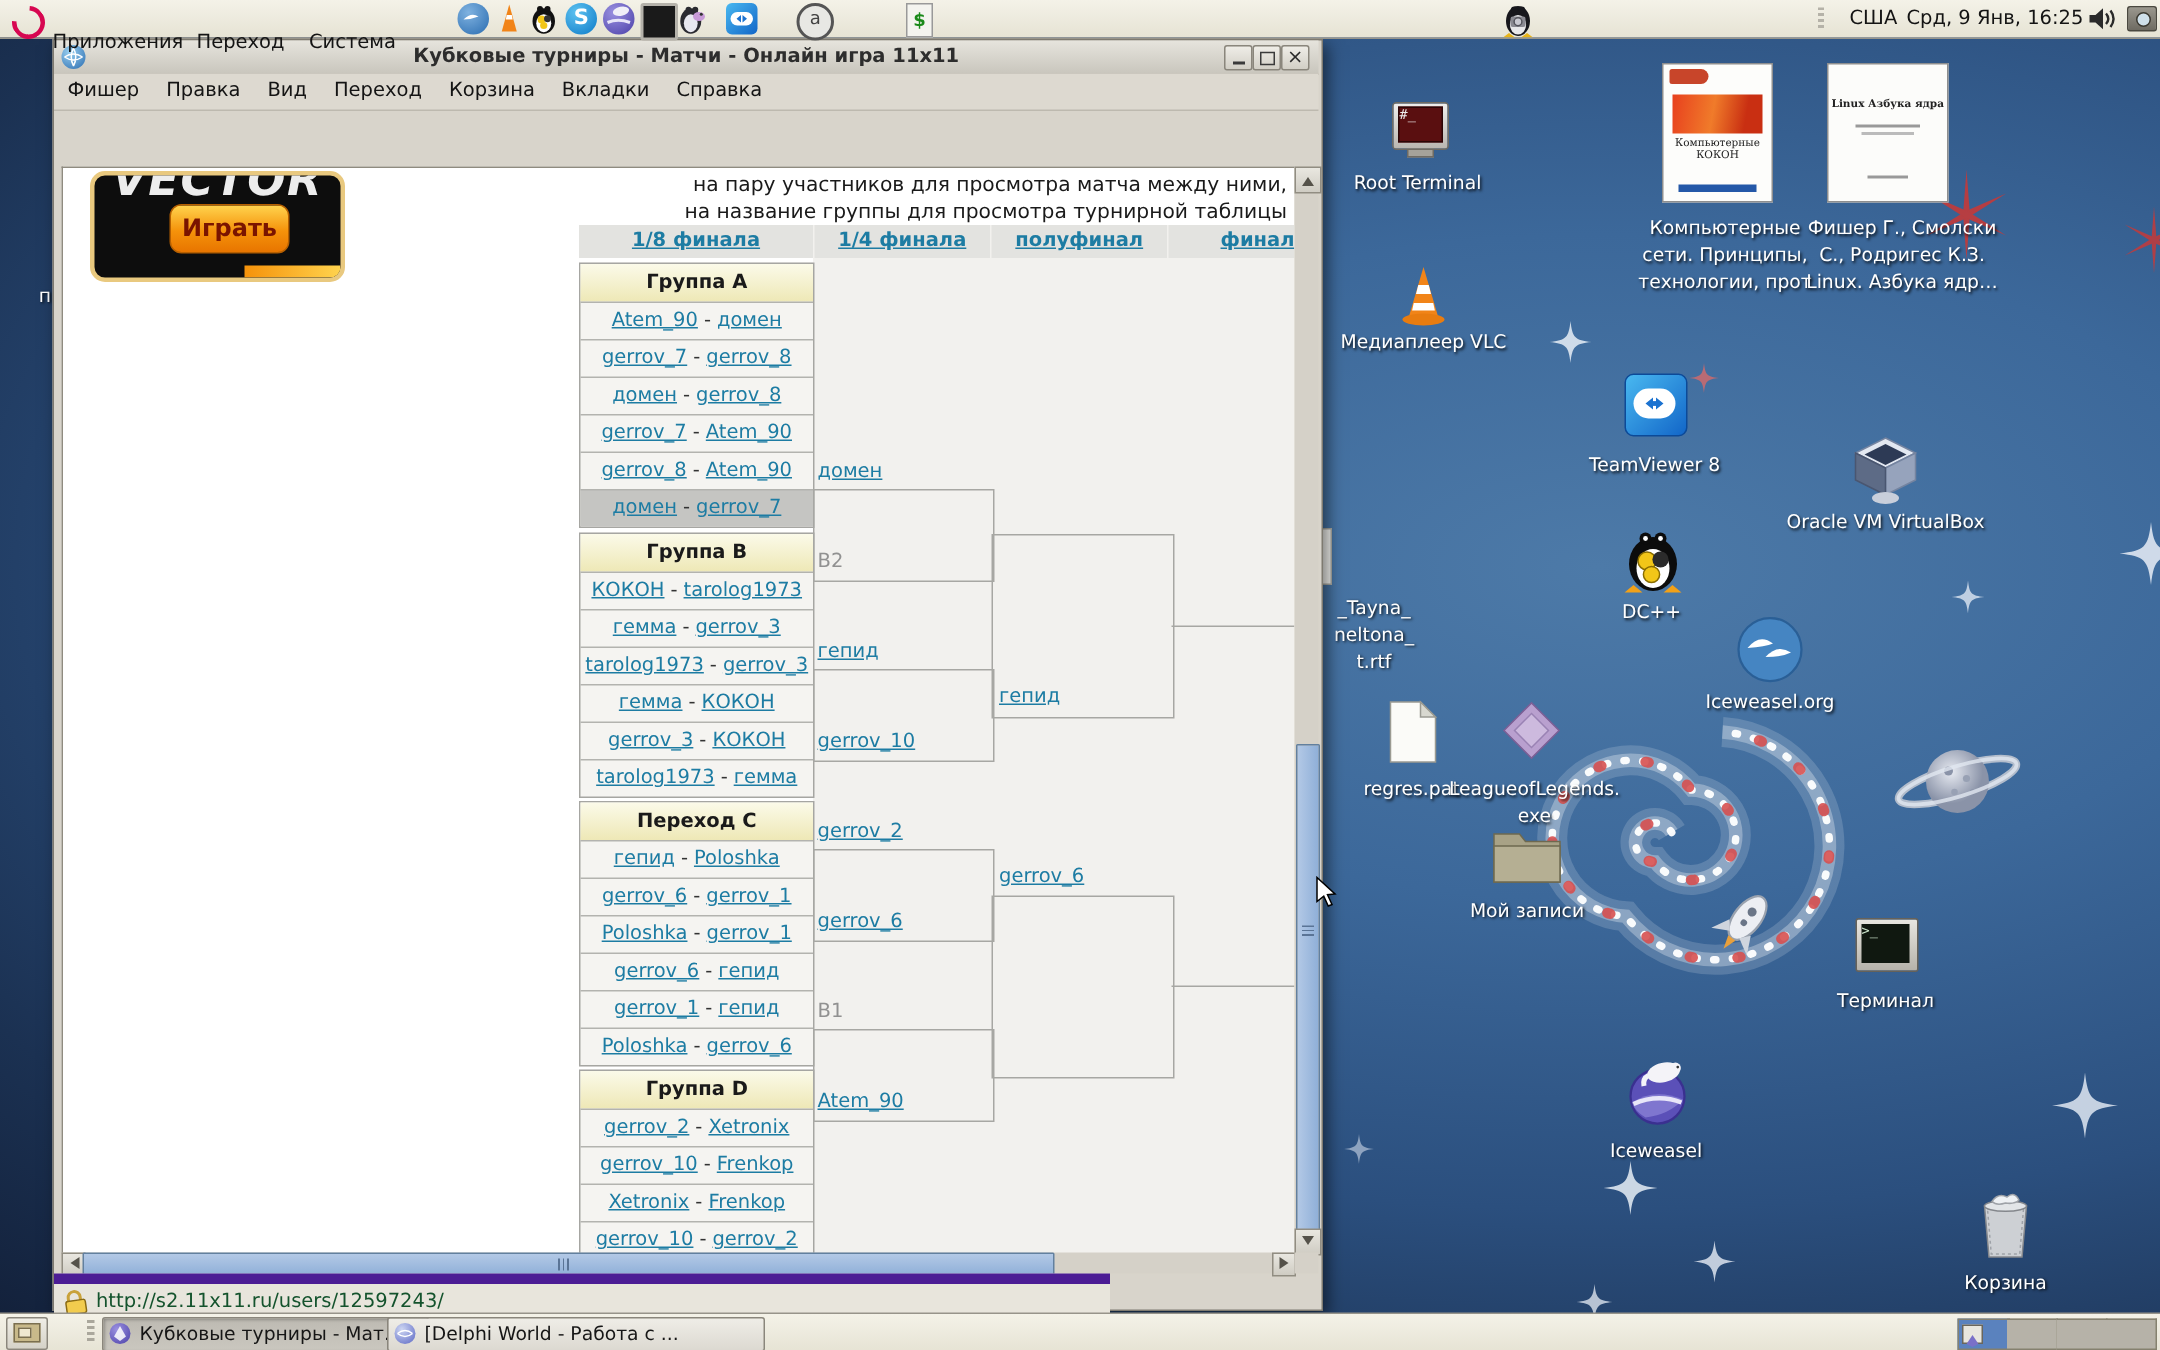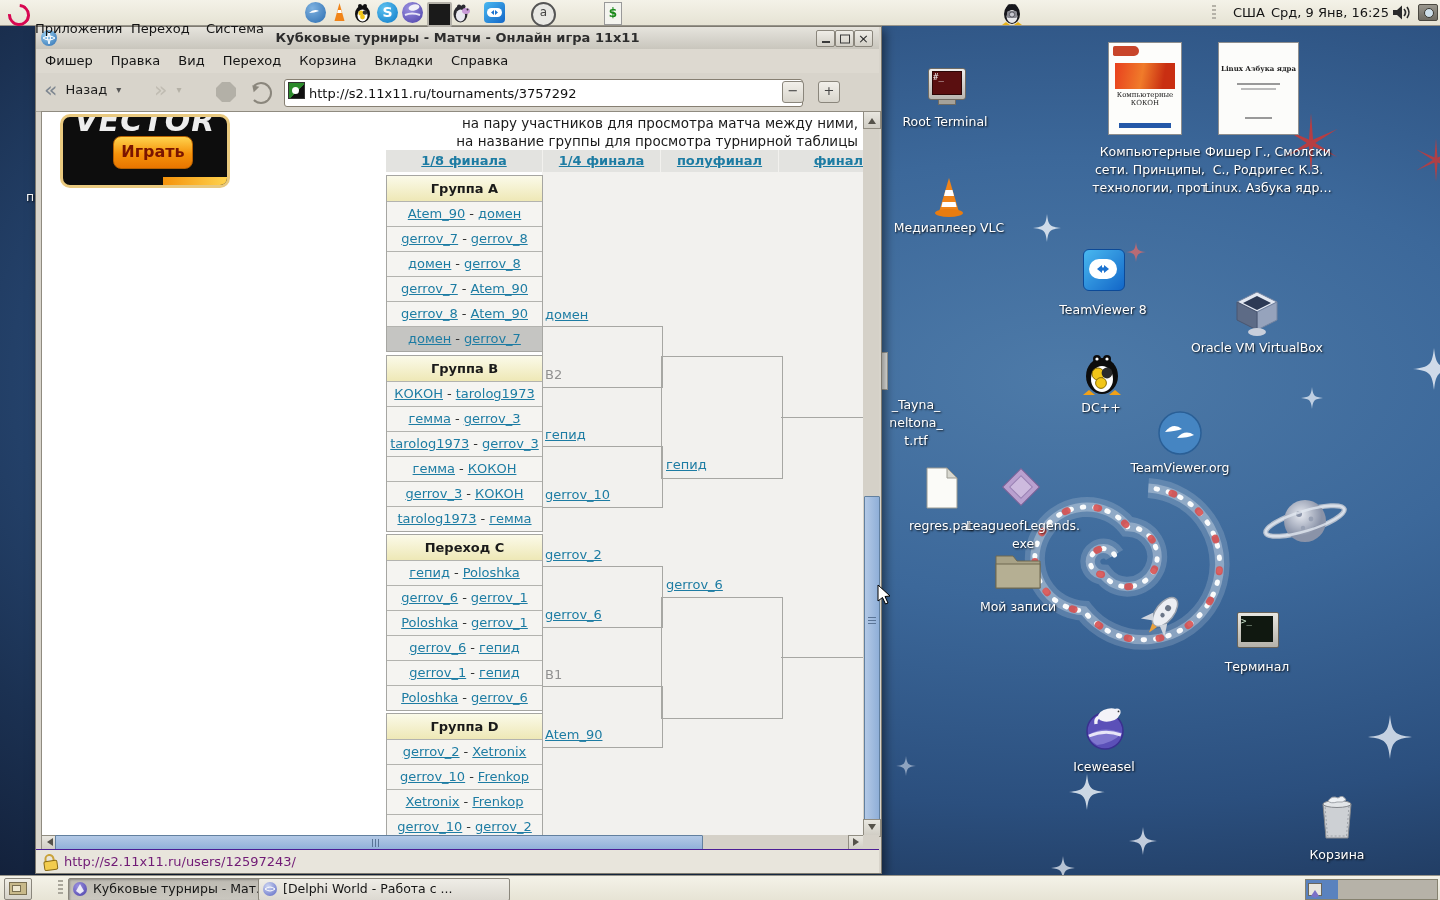--- a/index.html
+++ b/index.html
@@ -56,22 +56,22 @@
   
   .sbar{background:#d5d1c8;}
   .sbtn{background:linear-gradient(#e9e7e0,#cfccc3);border:1px solid #918d82;}
   .sthumb{background:linear-gradient(90deg,#b3c9e6,#8fafd8);border:1px solid #62809f;border-radius:1px;}
   .sthumbH{background:linear-gradient(#b3c9e6,#8fafd8);border:1px solid #62809f;border-radius:1px;}
   .tri-up{width:0;height:0;border:4px solid transparent;border-bottom:6px solid #55524a;margin:2px auto 0;}
   .tri-dn{width:0;height:0;border:4px solid transparent;border-top:6px solid #55524a;margin:4px auto 0;}
   .tri-lf{width:0;height:0;border:4px solid transparent;border-right:6px solid #55524a;margin:2px 0 0 1px;}
   .tri-rt{width:0;height:0;border:4px solid transparent;border-left:6px solid #55524a;margin:2px 0 0 4px;}
   
-  #bstatus{left:0;top:822px;width:843px;height:23px;background:#e8e5dc;border-top:1px solid #4c1d95;
-    font-size:13px;color:#701a75;line-height:23px;}
+  #bstatus{left:0;top:822px;width:704px;height:23px;background:#e8e5dc;border-top:7px solid #4c1d95;
+    font-size:13px;color:#14532d;line-height:23px;}
   
   .taskbtn{top:2px;height:21px;border:1px solid #8a867c;border-radius:2px;font-size:12.5px;color:#161616;
     line-height:19px;white-space:nowrap;overflow:hidden;text-overflow:ellipsis;padding:0 6px 0 24px;}
   #task1{background:linear-gradient(#bdbab2,#cac7bf);box-shadow:inset 1px 1px 2px rgba(0,0,0,.25);}
   #task2{background:linear-gradient(#efede7,#dcd9d1);}
   .ws{top:3px;width:33px;height:19px;border:1px solid #85816f;}
   
   #banner{left:18px;top:2px;width:164px;height:68px;background:#0d0d0d;border:3px solid #e9c97f;
     border-radius:10px;overflow:hidden;}
   #banner .vt{position:absolute;left:0;top:-14px;width:100%;text-align:center;font-size:30px;
@@ -226,21 +226,21 @@
 </div>
 
 <div class="abs dicon" style="left:1157px;top:410px;width:46px;height:46px">
   <svg width="46" height="46">
     <circle cx="23" cy="23" r="21" fill="#4585c2"></circle>
     <circle cx="23" cy="23" r="21" fill="none" stroke="#2a5f96" stroke-width="1.5"></circle>
     <path d="M8,22 Q16,12 25,19 Q20,21 8,22 Z" fill="#fff"></path>
     <path d="M20,28 Q28,19 37,25 Q31,28 20,28 Z" fill="#fff"></path>
   </svg>
 </div>
-<div class="abs dlabel" style="left:1120px;top:459px;width:120px">TeamViewer.org</div>
+<div class="abs dlabel" style="left:1120px;top:459px;width:120px">Iceweasel.org</div>
 
 <div class="abs dicon" style="left:925px;top:466px;width:34px;height:44px">
   <svg width="34" height="44">
       <path d="M2,2 L22,2 L32,12 L32,42 L2,42 Z" fill="#fbfbf8" stroke="#9a9a92"></path>
   <path d="M22,2 L22,12 L32,12 Z" fill="#d8d8d0" stroke="#9a9a92"></path>
     </svg>
 </div>
 <div class="abs dlabel" style="left:891px;top:517px;width:100px;z-index:2">regres.pat</div>
 
 <div class="abs dicon" style="left:1000px;top:466px;width:42px;height:42px">
@@ -392,41 +392,20 @@
   <div id="bmenu" class="abs">
     <span>Фишер</span>
     <span>Правка</span>
     <span>Вид</span>
     <span>Переход</span>
     <span>Корзина</span>
     <span>Вкладки</span>
     <span>Справка</span>
   </div>
 
-  <div id="btools" class="abs">
-    <div class="abs" style="left:8px;top:4px;height:30px">
-      <span style="font-size:22px;color:#7d8690;vertical-align:middle">«</span>
-      <span class="toolbtn" style="vertical-align:middle;margin-left:3px">Назад</span>
-      <span style="font-size:10px;color:#555;vertical-align:middle;margin-left:4px">▾</span>
-    </div>
-    <div class="abs" style="left:118px;top:4px;height:30px">
-      <span style="font-size:22px;color:#c0bcb2;vertical-align:middle">»</span>
-      <span style="font-size:10px;color:#b5b1a7;vertical-align:middle;margin-left:4px">▾</span>
-    </div>
-    <div class="abs" style="left:180px;top:9px;width:20px;height:20px;background:#b3b0a7;clip-path:polygon(30% 0,70% 0,100% 30%,100% 70%,70% 100%,30% 100%,0 70%,0 30%)"></div>
-    <div class="abs" style="left:214px;top:9px;width:18px;height:18px;border:2.5px solid #8a867c;border-radius:50%;border-left-color:transparent">
-      <div style="position:absolute;left:-4px;top:-2px;width:0;height:0;border:4px solid transparent;border-right:6px solid #8a867c;transform:rotate(45deg)"></div>
-      </div>
-    <div class="abs" style="left:252px;top:9px;width:15px;height:15px;background:linear-gradient(135deg,#2c8a2c 55%,#111 55%);border:1px solid #333;z-index:2">
-      <div style="position:absolute;left:3px;top:4px;width:7px;height:7px;border-radius:50%;background:#fff"></div>
-      </div>
-    <input id="addr" class="abs" readonly="" value="http://s2.11x11.ru/tournaments/3757292" style="">
-    <div class="abs" style="left:746px;top:8px;width:20px;height:20px;background:linear-gradient(#f2f0ea,#d8d5cc);border:1px solid #8a867c;border-radius:3px;text-align:center;line-height:18px;color:#444;font-size:13px">−</div>
-    <div class="abs" style="left:782px;top:8px;width:20px;height:20px;background:linear-gradient(#f2f0ea,#d8d5cc);border:1px solid #8a867c;border-radius:3px;text-align:center;line-height:18px;color:#444;font-size:13px">+</div>
-  </div>
 
   <div id="content" class="abs">
     <div id="bracketbg" class="abs"></div>
 
     <div id="banner" class="abs">
       <div class="vt">VECTOR</div>
       <div id="playbtn">Играть</div>
       <div class="abs" style="left:100px;top:60px;width:64px;height:8px;background:linear-gradient(90deg,#f5920a,#ffd34e)"></div>
     </div>
 

